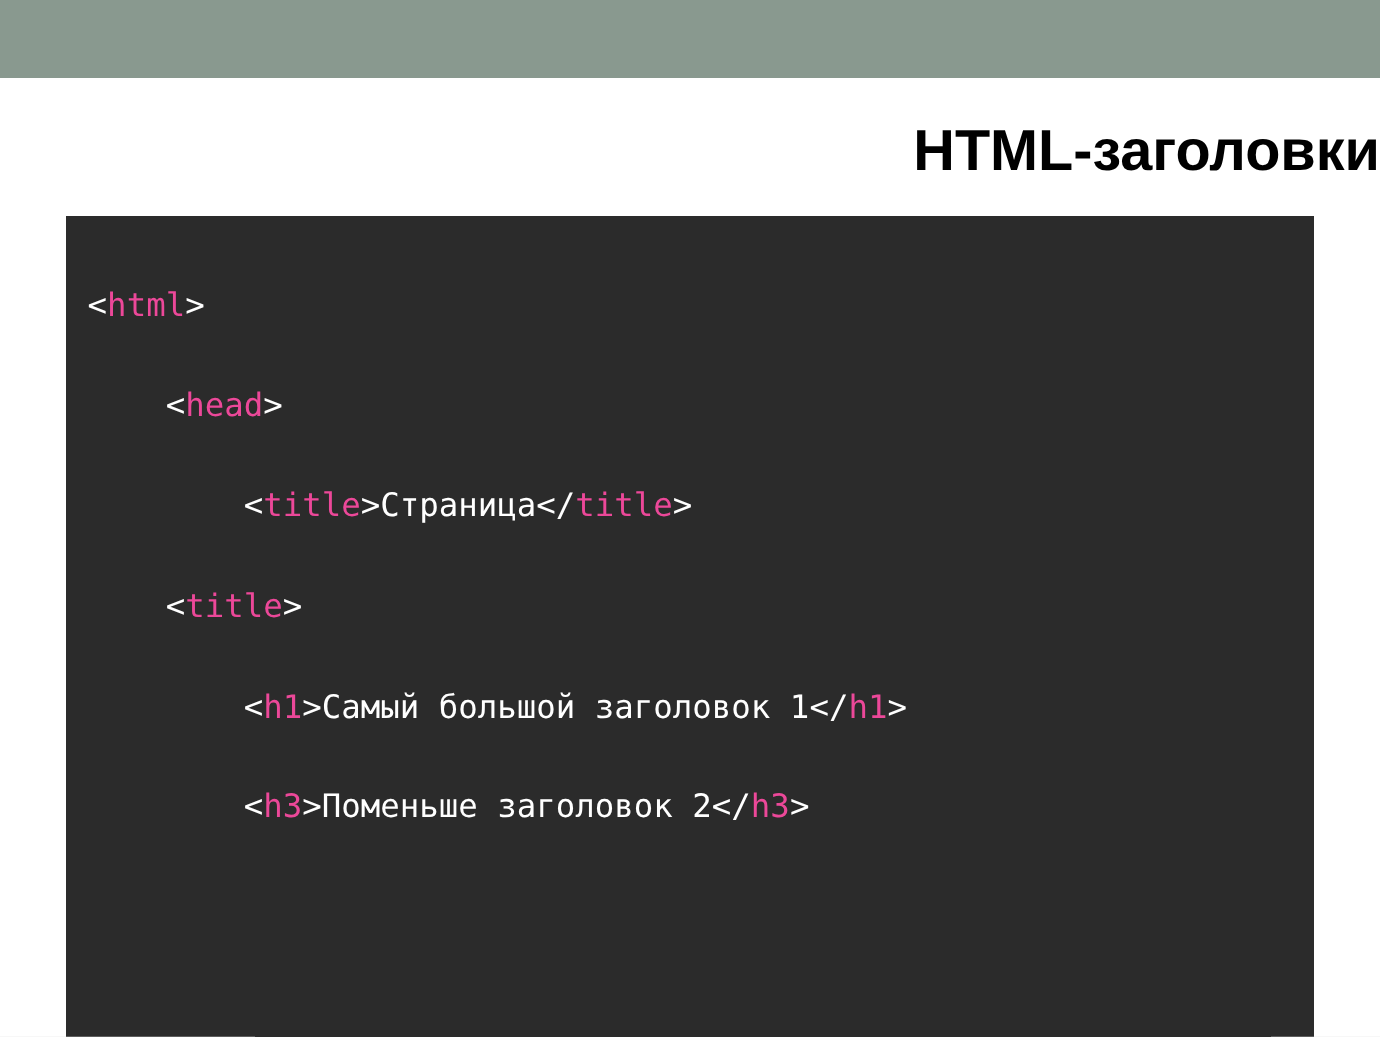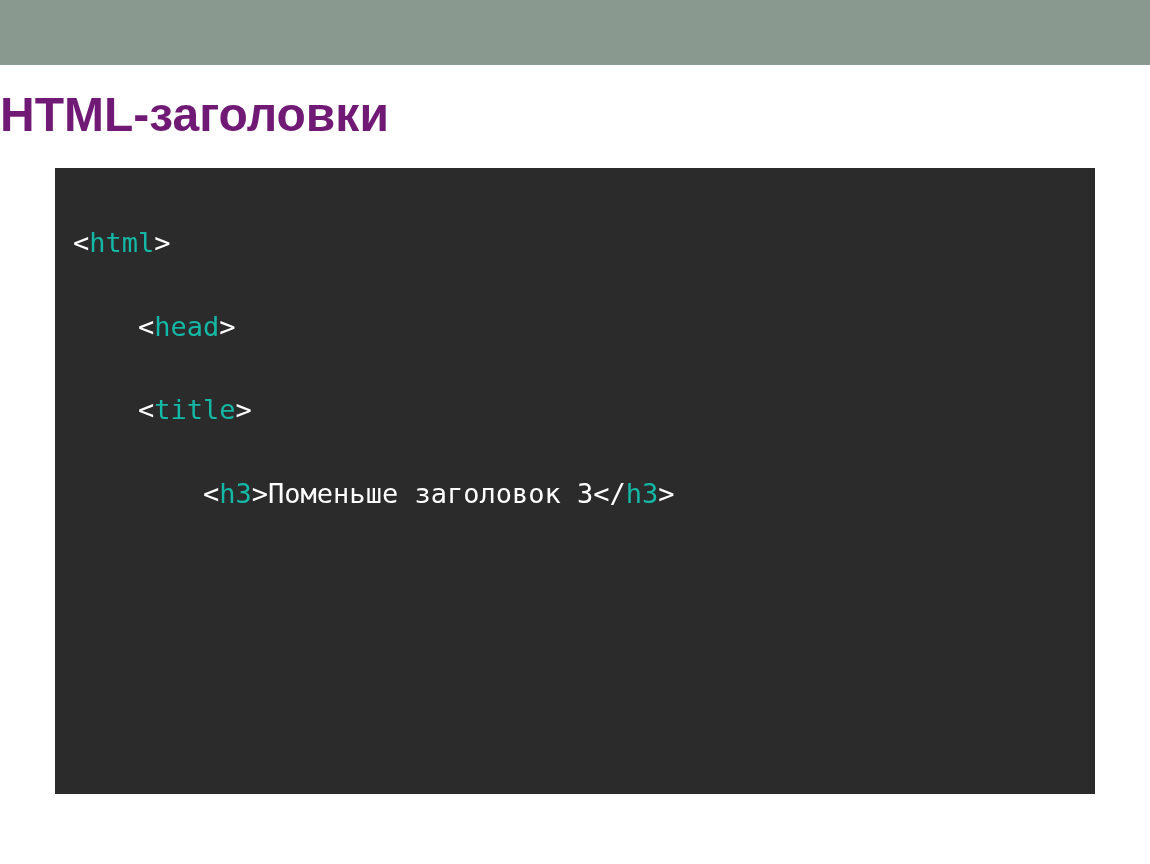--- a/index.html
+++ b/index.html
@@ -1,33 +1,35 @@
 <!DOCTYPE html>
 <html><head>
 <meta charset="utf-8">
 <style>
   html,body{margin:0;padding:0;width:1150px;height:864px;background:#fff;font-family:Arial,Helvetica,sans-serif;overflow:hidden}
   .top-bar{height:65px;background:#89998f;width:100%}
-  .title{text-align:left;font-size:48px;font-weight:700;color:#701a75;margin:22px 0 26px}
+  .title{text-align:right;font-size:48px;font-weight:700;color:#000000;margin:34px 0 26px}
   .editor{margin:0 55px;background:#2b2b2b;color:#fff;font-family:Consolas,Menlo,monospace;font-size:27px;line-height:1.55;padding:12px 18px 28px;white-space:pre}
   .bracket{color:#fff}
-  .tag{color:#14b8a6}
+  .tag{color:#ec4899}
   .txt{color:#fff}
   .line{display:block}
 </style>
 </head>
 <body>
 
 <div class="top-bar"></div>
 
 <div class="title">HTML-заголовки</div>
 
 <div class="editor">
 <span class="line"><span class="bracket">&lt;</span><span class="tag">html</span><span class="bracket">&gt;</span></span>
 <span class="line">    <span class="bracket">&lt;</span><span class="tag">head</span><span class="bracket">&gt;</span></span>
+<span class="line">        <span class="bracket">&lt;</span><span class="tag">title</span><span class="bracket">&gt;</span><span class="txt">Страница</span><span class="bracket">&lt;/</span><span class="tag">title</span><span class="bracket">&gt;</span></span>
 <span class="line">    <span class="bracket">&lt;</span><span class="tag">title</span><span class="bracket">&gt;</span></span>
-<span class="line">        <span class="bracket">&lt;</span><span class="tag">h3</span><span class="bracket">&gt;</span><span class="txt">Поменьше заголовок 3</span><span class="bracket">&lt;/</span><span class="tag">h3</span><span class="bracket">&gt;</span></span>
+<span class="line">        <span class="bracket">&lt;</span><span class="tag">h1</span><span class="bracket">&gt;</span><span class="txt">Самый большой заголовок 1</span><span class="bracket">&lt;/</span><span class="tag">h1</span><span class="bracket">&gt;</span></span>
+<span class="line">        <span class="bracket">&lt;</span><span class="tag">h3</span><span class="bracket">&gt;</span><span class="txt">Поменьше заголовок 2</span><span class="bracket">&lt;/</span><span class="tag">h3</span><span class="bracket">&gt;</span></span>
 
 
 
 
 
 </div>
 
 </body></html>

